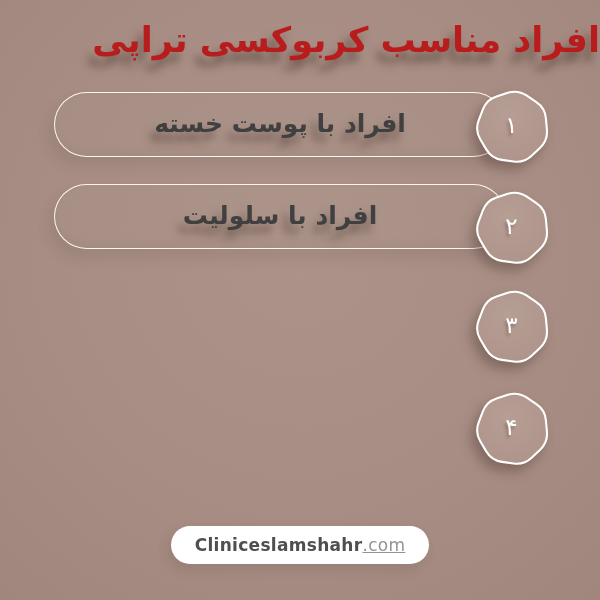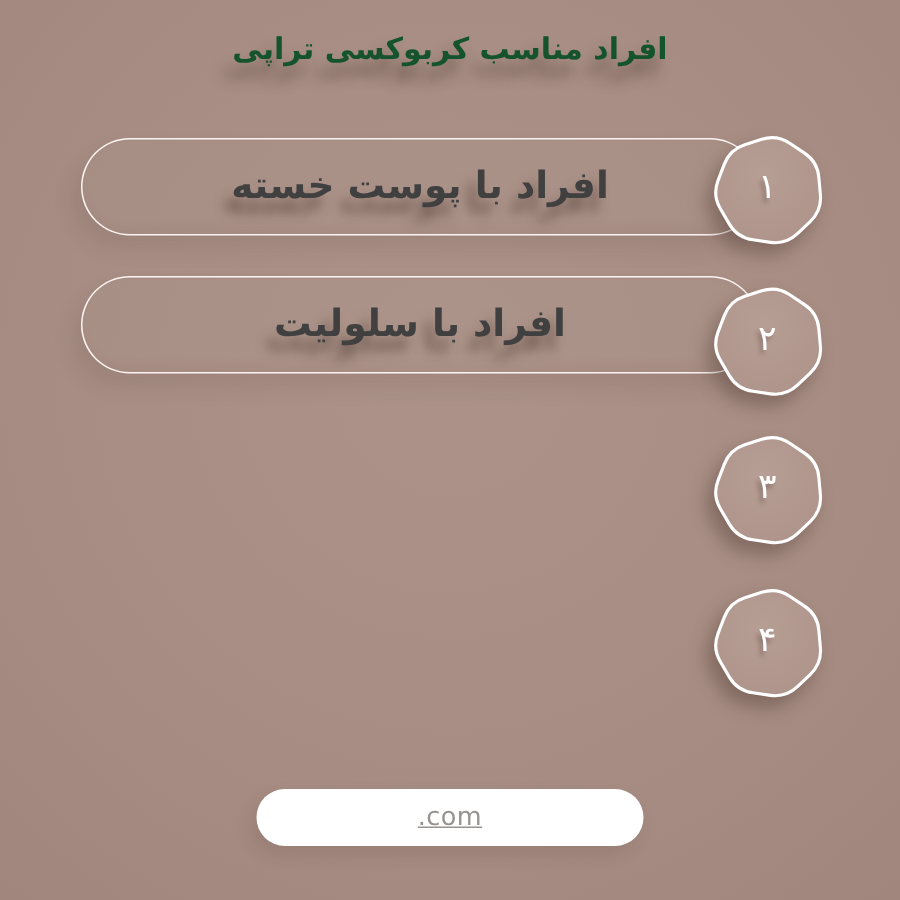--- a/index.html
+++ b/index.html
@@ -5,22 +5,22 @@
   html, body { margin: 0; padding: 0; }
   body {
     width: 600px; height: 600px; position: relative; overflow: hidden;
     background: radial-gradient(circle at 50% 42%, #ac9288 0%, #a78d83 55%, #a0867c 100%);
     font-family: "DejaVu Sans", sans-serif;
   }
   .canvas { position: absolute; inset: 0; }
 
   .title {
     position: absolute; top: 20px; left: 0; right: 0;
-    text-align: center; direction: rtl;
-    color: #14532d; font-size: 20px; font-weight: bold;
+    text-align: right; direction: rtl;
+    color: #b91c1c; font-size: 35px; font-weight: bold;
     text-shadow: -6px 10px 9px rgba(72, 52, 45, 0.55);
     letter-spacing: 0.5px;
   }
 
   .row-box {
     position: absolute; left: 54px; width: 452px; height: 65px;
     border: 1.6px solid rgba(255, 250, 246, 0.95);
     border-radius: 33px; box-sizing: border-box;
     background: rgba(255, 255, 255, 0.02);
     box-shadow: -6px 9px 14px rgba(70, 50, 45, 0.10),
@@ -99,16 +99,17 @@
   </div>
 
   <div class="badge" style="top:385px">
     <svg viewBox="0 0 78 82">
       <path d="M 35.5 9.4 Q 45.0 6.4 53.3 11.9 L 62.7 18.2 Q 71.0 23.7 71.8 33.7 L 72.8 44.8 Q 73.6 54.8 66.3 61.7 L 58.2 69.4 Q 50.9 76.3 41.0 74.9 L 29.9 73.3 Q 20.0 71.9 14.9 63.3 L 9.2 53.6 Q 4.1 45.0 7.7 35.7 L 11.7 25.2 Q 15.2 15.8 24.7 12.8 Z" fill="url(#bfill1)" stroke="#ffffff" stroke-width="2"></path>
     </svg>
     <span class="badge-num" lang="fa">۴</span>
   </div>
 
   <div class="footer-pill">
+    <span class="site-name">Cliniceslamshahr</span>
       <span class="site-domain">.com</span>
   </div>
 
 </div>
 
 </body></html>

